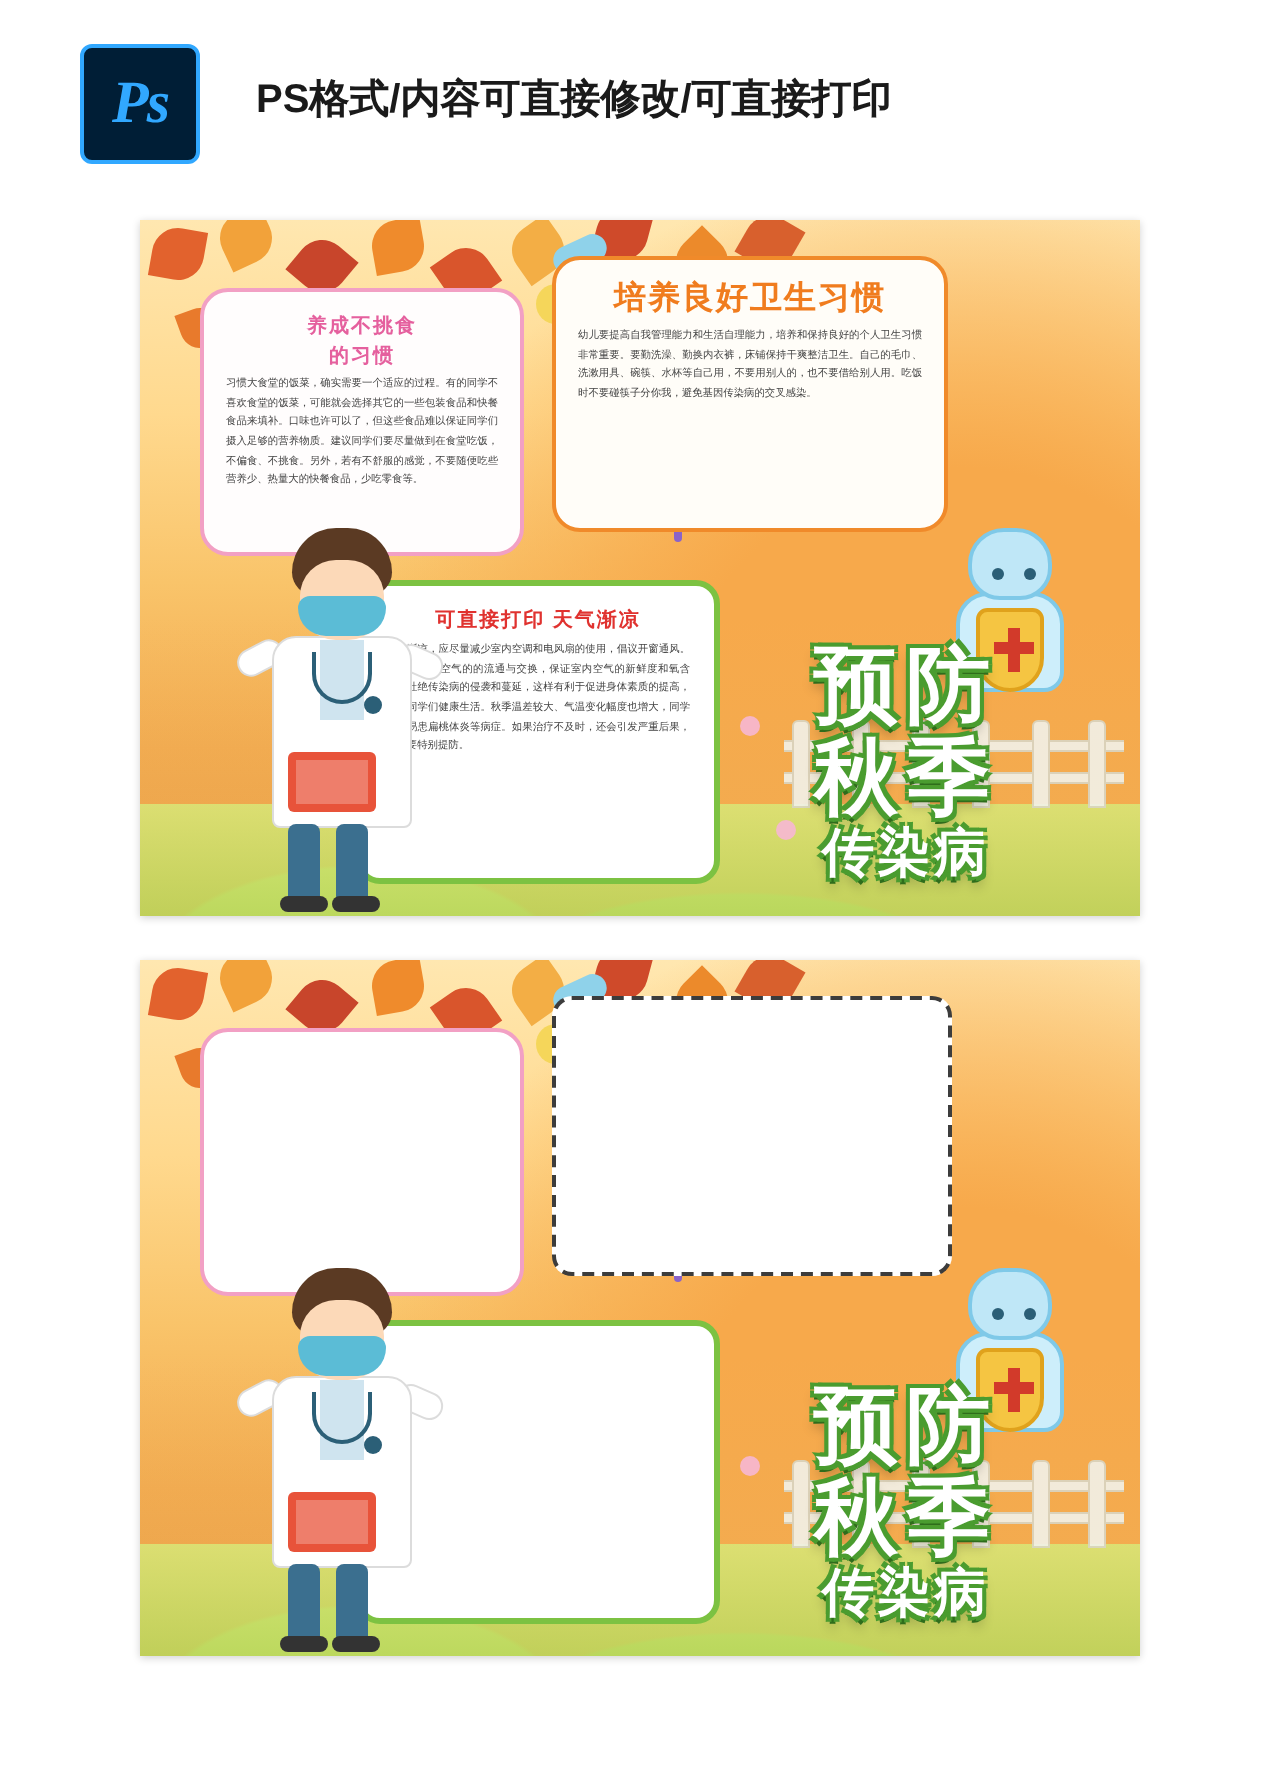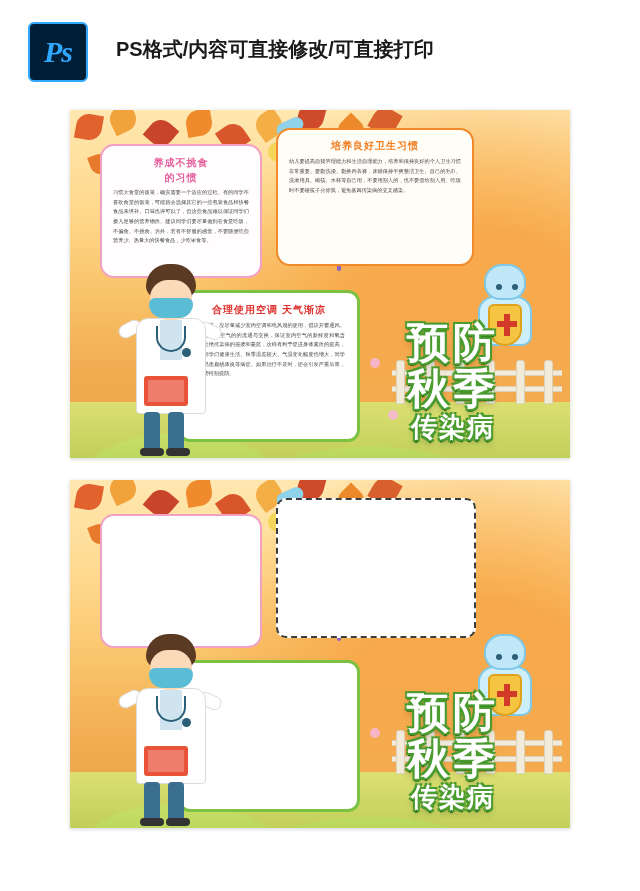--- a/index.html
+++ b/index.html
@@ -7,21 +7,21 @@
   body {
     width:640px; height:891px;
     background:#ffffff;
     font-family:"Liberation Sans", sans-serif;
     position:relative;
     overflow:hidden;
   }
 
   
   .header {
-    position:absolute; left:4px; top:0; width:559px; height:100px;
+    position:absolute; left:16px; top:0; width:559px; height:100px;
     display:flex; align-items:center;
   }
   .ps-logo {
     position:absolute; left:24px; top:22px;
     width:60px; height:60px; border-radius:6px;
     background:#001e36; border:2px solid #31a8ff;
     display:flex; align-items:center; justify-content:center;
   }
   .ps-logo span {
     color:#31a8ff; font-family:"Liberation Serif", serif;
@@ -100,21 +100,21 @@
   .card-a .card-title { color:#e5609e; font-size:10px; margin-bottom:3px; }
   .card-a .card-title .l2 { display:block; margin-top:1px; }
 
   
   .card-b {
     left:206px; top:18px; width:198px; height:138px;
     border:2px solid #f08a2a; border-radius:14px;
     padding:9px 11px;
     background:#fffdf8;
   }
-  .card-b .card-title { color:#f07c1e; font-size:10px; margin-bottom:4px;text-align:center; }
+  .card-b .card-title { color:#f07c1e; font-size:16px; margin-bottom:4px;text-align:center; }
 
   
   .card-c {
     left:108px; top:180px; width:182px; height:152px;
     border:3px solid #7cc242; border-radius:12px;
     padding:10px 12px;
     background:#ffffff;
   }
   .card-c .card-title { color:#e0322f; font-size:10px; margin-bottom:4px; }
 
@@ -246,21 +246,21 @@
     <div class="card-body">习惯大食堂的饭菜，确实需要一个适应的过程。有的同学不喜欢食堂的饭菜，可能就会选择其它的一些包装食品和快餐食品来填补。口味也许可以了，但这些食品难以保证同学们摄入足够的营养物质。建议同学们要尽量做到在食堂吃饭，不偏食、不挑食。另外，若有不舒服的感觉，不要随便吃些营养少、热量大的快餐食品，少吃零食等。</div>
   </div>
 
   <div class="card card-b">
     <div class="card-title">培养良好卫生习惯</div>
     <div class="card-body">幼儿要提高自我管理能力和生活自理能力，培养和保持良好的个人卫生习惯非常重要。要勤洗澡、勤换内衣裤，床铺保持干爽整洁卫生。自己的毛巾、洗漱用具、碗筷、水杯等自己用，不要用别人的，也不要借给别人用。吃饭时不要碰筷子分你我，避免基因传染病的交叉感染。</div>
   </div>
 
   <div class="card card-c">
     <div class="card-title">
-      <span>合理使用空调</span>
+      <span>可直接打印</span>
       <span class="l2">天气渐凉</span>
     </div>
     <div class="card-body">天气渐凉，应尽量减少室内空调和电风扇的使用，倡议开窗通风。增加室内外空气的的流通与交换，保证室内空气的新鲜度和氧含量。杜绝传染病的侵袭和蔓延，这样有利于促进身体素质的提高，倡导同学们健康生活。秋季温差较大、气温变化幅度也增大，同学们容易患扁桃体炎等病症。如果治疗不及时，还会引发严重后果，因此要特别提防。</div>
   </div>
 
   <div class="doctor">
     <div class="doc-arm-l"></div>
       <div class="doc-arm-r"></div>
     <div class="doc-body"></div>
       <div class="doc-shirt"></div>

